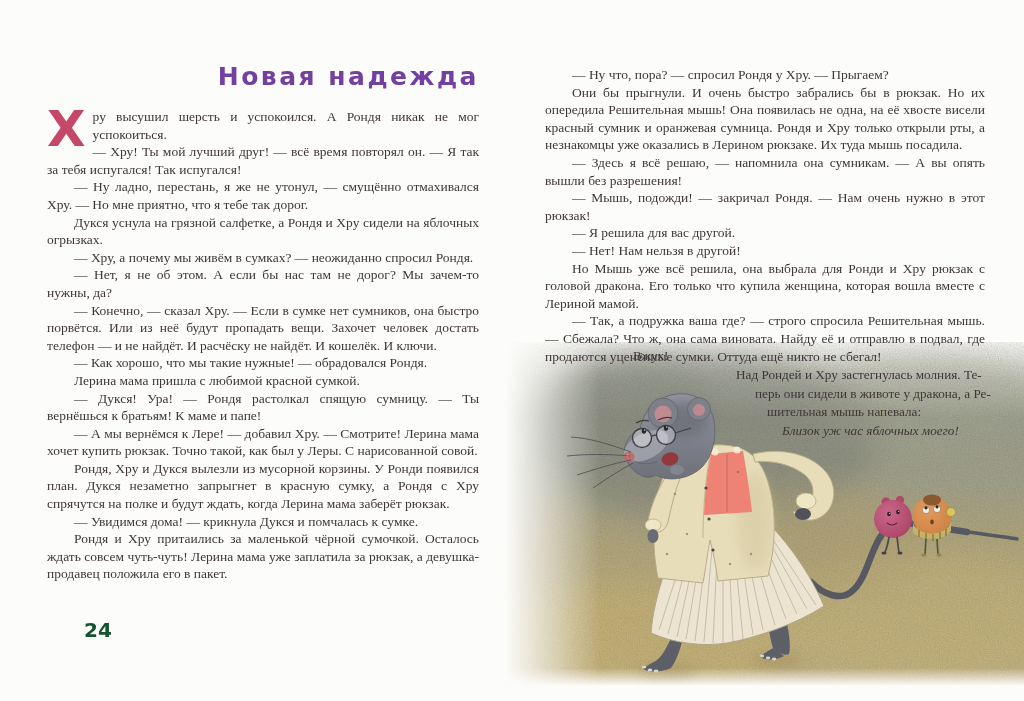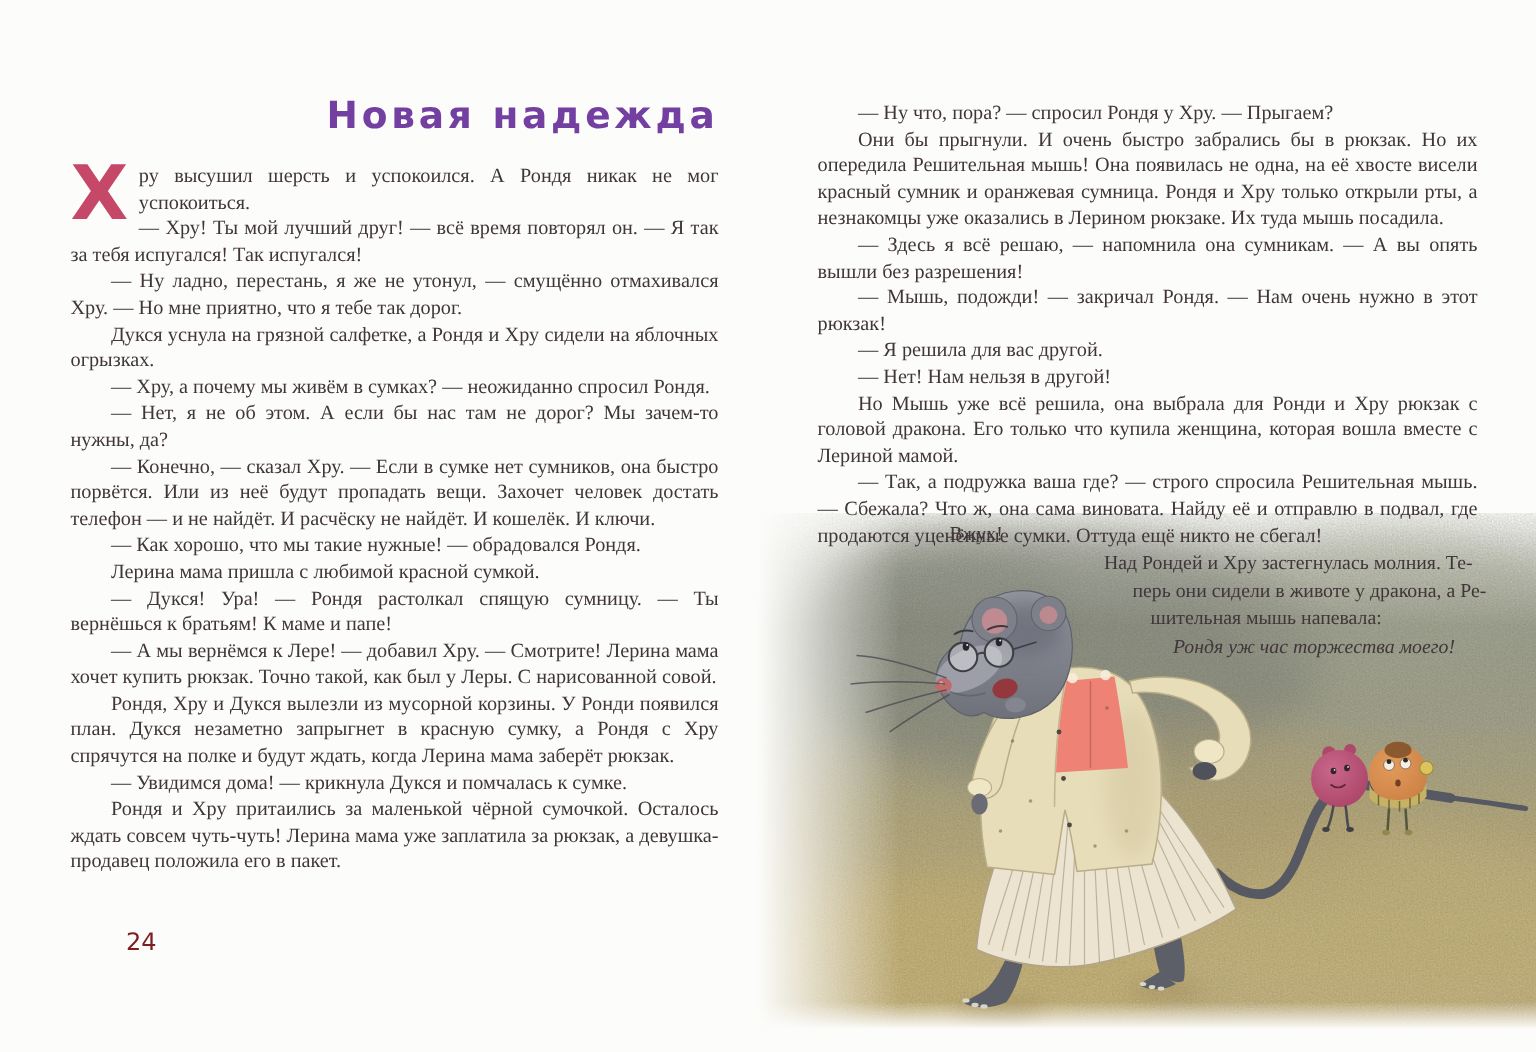--- a/index.html
+++ b/index.html
@@ -41,22 +41,22 @@
   }
   .wrap-lines p{margin:0;text-indent:0;}
   .wrap-lines p.wl0{margin-left:72px;padding-left:16px;}
   .wrap-lines p.wl1{margin-left:191px;}
   .wrap-lines p.wl2{margin-left:210px;}
   .wrap-lines p.wl3{margin-left:222px;}
   .wrap-lines p.wl4{margin-left:237px;font-style:italic;}
 
   .page-number{
     position:absolute;left:37px;top:618px;
-    font-family:"DejaVu Sans",sans-serif;font-weight:400;
-    font-size:16px;color:#7f1d1d;
+    font-family:"DejaVu Sans",sans-serif;font-weight:700;
+    font-size:20px;color:#14532d;
   }
 
   .illustration{
     position:absolute;left:505px;top:342px;width:519px;height:344px;z-index:1;
   }
   .illustration svg{display:block;}
 </style>
 </head>
 <body>
 
@@ -300,15 +300,15 @@
       <p class="p p4">— Я решила для вас другой.</p>
       <p class="p p5">— Нет! Нам нельзя в другой!</p>
       <p class="p p6">Но Мышь уже всё решила, она выбрала для Ронди и Хру рюкзак с головой дракона. Его только что купила женщина, которая вошла вместе с Лериной мамой.</p>
       <p class="p p7">— Так, а подружка ваша где? — строго спросила Решительная мышь. — Сбежала? Что ж, она сама виновата. Найду её и отправлю в подвал, где продаются уценённые сумки. Оттуда ещё никто не сбегал!</p>
     </div>
   <div class="wrap-lines">
       <p class="wl wl0">Вжух!</p>
       <p class="wl wl1">Над Рондей и Хру застегнулась молния. Те-</p>
       <p class="wl wl2">перь они сидели в животе у дракона, а Ре-</p>
       <p class="wl wl3">шительная мышь напевала:</p>
-      <p class="wl wl4">Рондя уж час торжества моего!</p>
+      <p class="wl wl4">Близок уж час яблочных моего!</p>
     </div>
 </section>
 
 </body></html>

